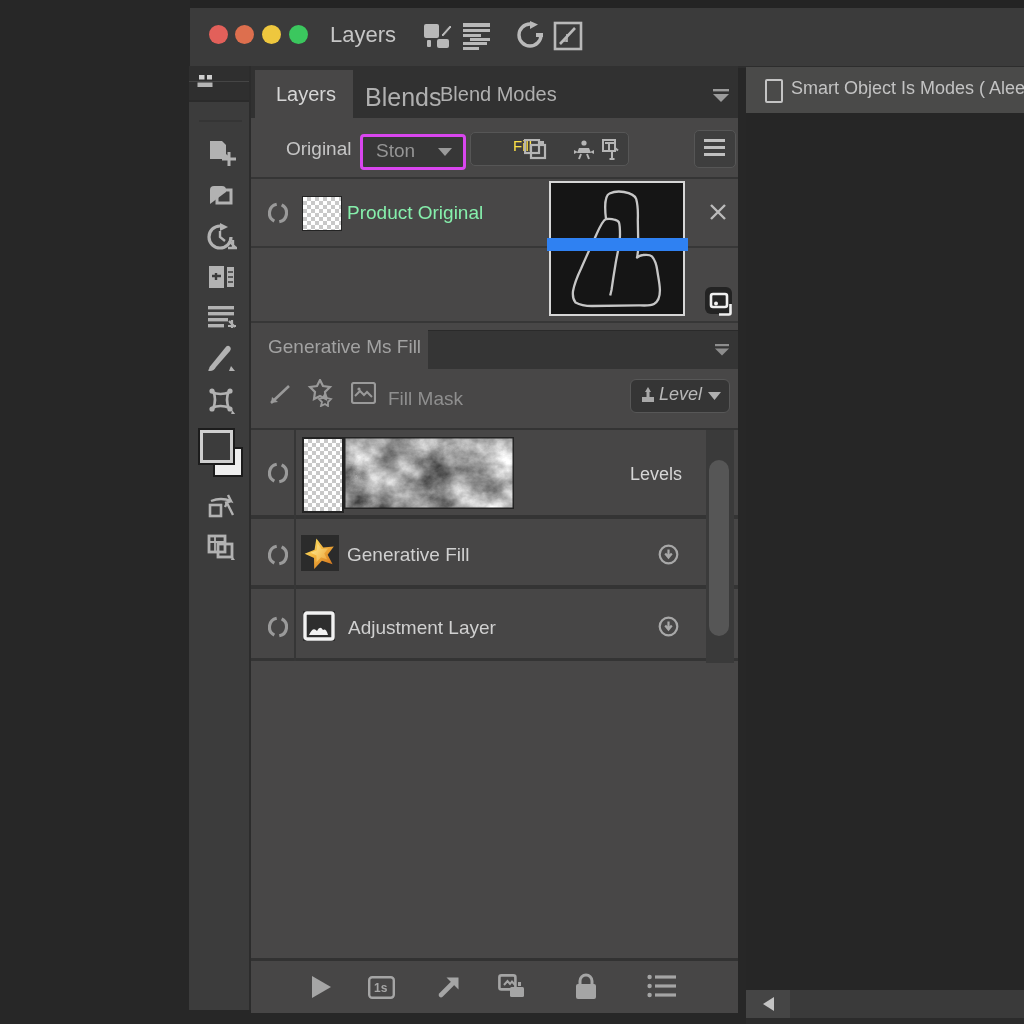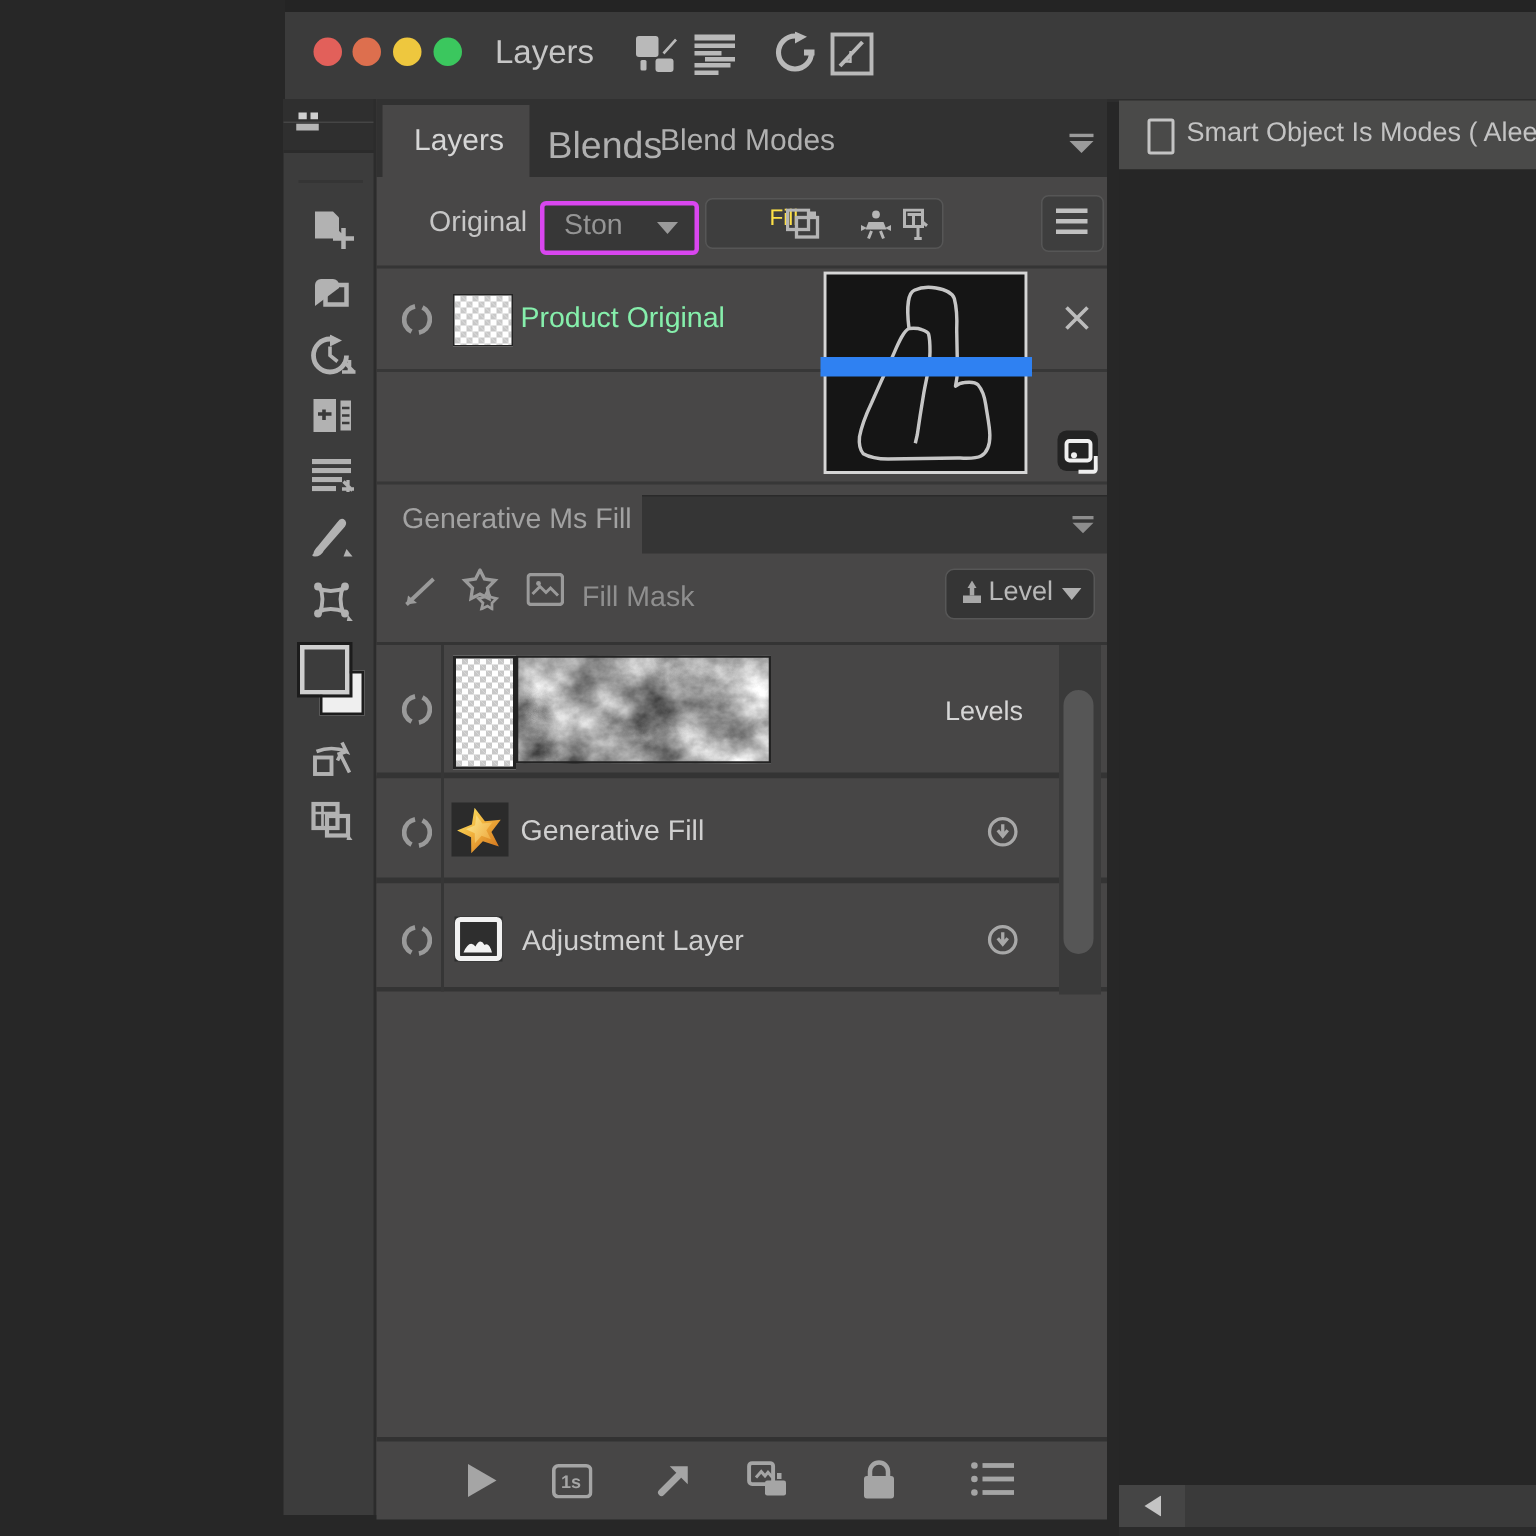--- a/index.html
+++ b/index.html
@@ -192,21 +192,21 @@
   <svg class="abs" style="left:56px;top:313px;" width="26" height="28" viewBox="0 0 26 28">
       <path d="M13 1 l3 6 7 1 -5 5 1 7 -6 -3 -6 3 1 -7 -5 -5 7 -1 z" fill="none" stroke="#9a9a9a" stroke-width="2.2"></path>
       <path d="M18 15 l2 4 4 1 -3 3 0 4 -3 -2 -4 2 1 -4 -3 -3 4 -1 z" fill="none" stroke="#9a9a9a" stroke-width="1.8"></path>
     </svg>
   <svg class="abs" style="left:100px;top:316px;" width="25" height="22" viewBox="0 0 25 22">
       <rect x="1" y="1" width="23" height="20" rx="2" fill="none" stroke="#9a9a9a" stroke-width="2.2"></rect>
       <path d="M4 14 l5 -5 4 4 3 -3 5 5" fill="none" stroke="#9a9a9a" stroke-width="2"></path>
       <circle cx="8" cy="7" r="1.6" fill="#9a9a9a"></circle>
     </svg>
   <div class="abs" style="left:137px;top:322px;font-size:19px;color:#8f8f8f;">Fill Mask</div>
-  <div class="abs" style="left:379px;top:313px;width:98px;height:32px;background:#353535;border:1px solid #575757;border-radius:6px;">
+  <div class="abs" style="left:379px;top:313px;width:98px;height:32px;background:#353535;border:1px solid #575757;border-radius:6px;font-style:italic;">
     <svg class="abs" style="left:9px;top:7px;" width="16" height="17" viewBox="0 0 16 17">
         <path d="M8 0 l3 5 h-6 z" fill="#a8a8a8"></path>
         <rect x="6.5" y="4" width="3" height="6" fill="#a8a8a8"></rect>
         <path d="M2 10 h12 v5 h-12 z" fill="#a8a8a8"></path>
       </svg>
     <div class="abs" style="left:28px;top:4px;font-size:18px;color:#b8b8b8;">Level</div>
     <svg class="abs" style="left:77px;top:12px;" width="13" height="8" viewBox="0 0 13 8">
         <path d="M0 0 h13 l-6.5 8 z" fill="#b0b0b0"></path>
       </svg>
   </div>

